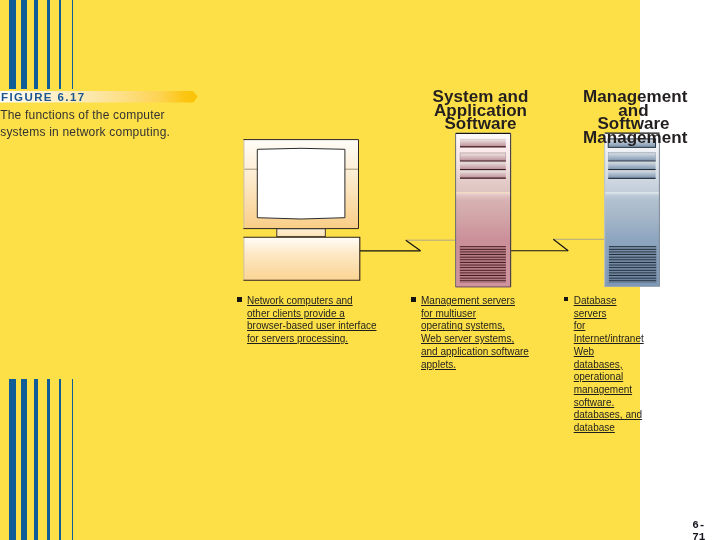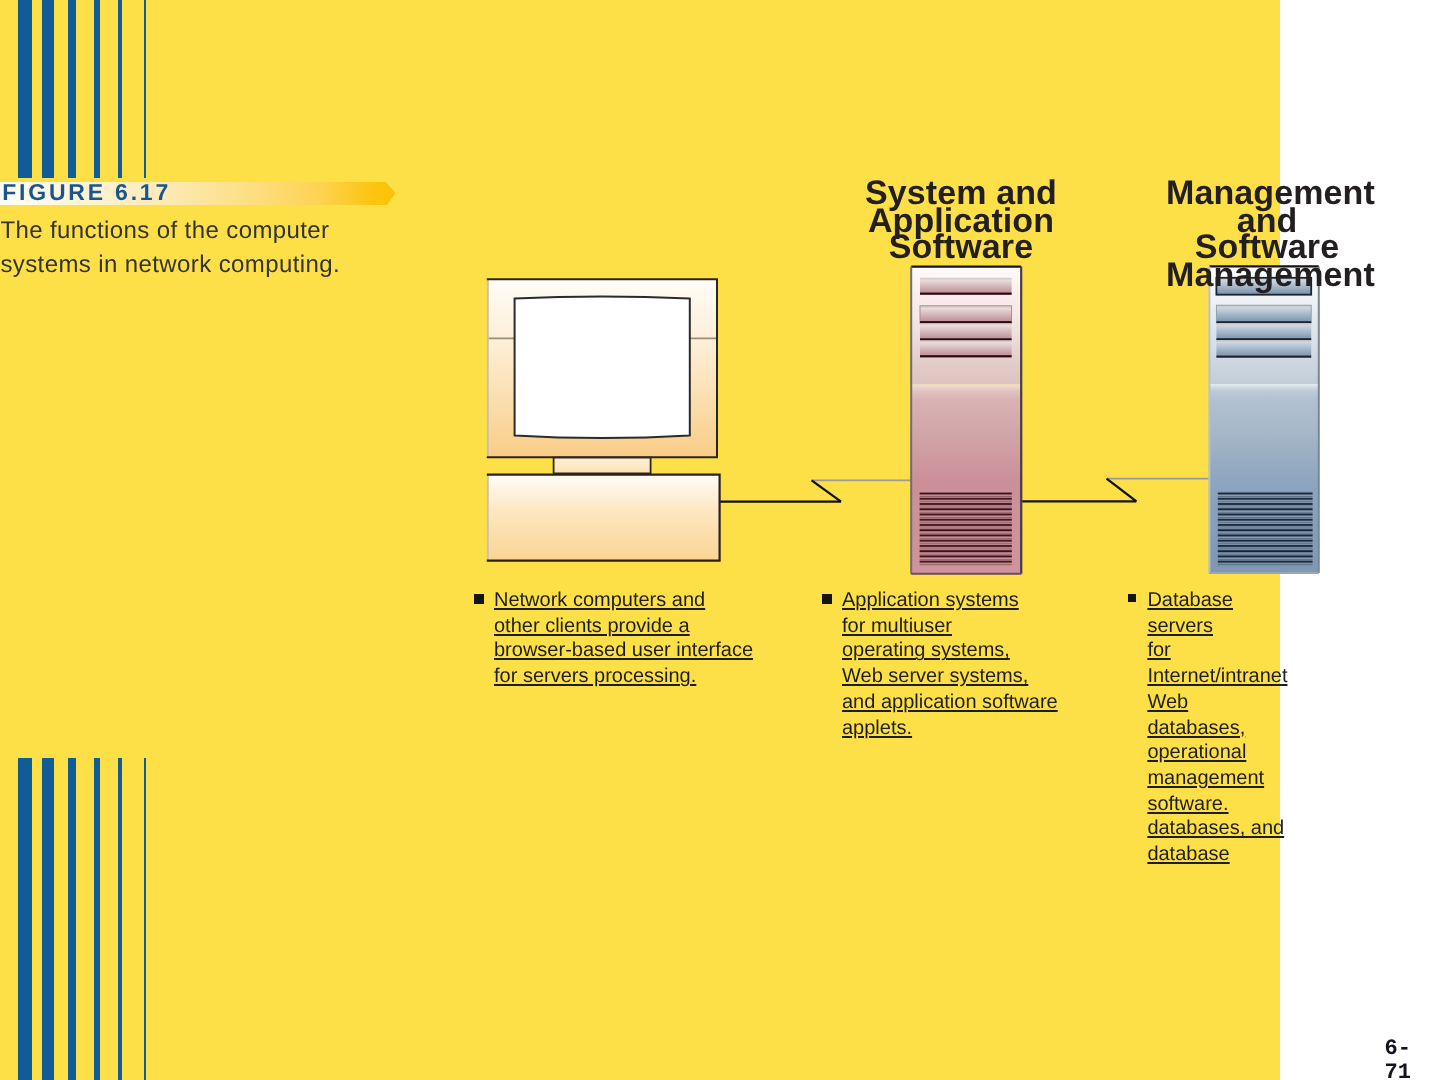--- a/index.html
+++ b/index.html
@@ -239,21 +239,21 @@
 
   <div class="bullets" style="left:247px;top:295px;">
     <span class="sq" style="left:-9.9px;top:1.9px;"></span>
     <div class="li">Network computers and</div>
     <div class="li">other clients provide a</div>
     <div class="li">browser-based user interface</div>
     <div class="li">for servers processing.</div>
   </div>
   <div class="bullets" style="left:421px;top:295px;">
     <span class="sq" style="left:-10px;top:2.1px;"></span>
-    <div class="li">Application systems</div>
+    <div class="li">Management servers</div>
     <div class="li">for multiuser</div>
     <div class="li">operating systems,</div>
     <div class="li">Web server systems,</div>
     <div class="li">and application software</div>
     <div class="li">applets.</div>
   </div>
   <div class="bullets" style="left:573.7px;top:295px;">
     <span class="sq" style="left:-10.2px;top:1.6px;"></span>
     <div class="li">Database servers</div>
     <div class="li">for Internet/intranet</div>

